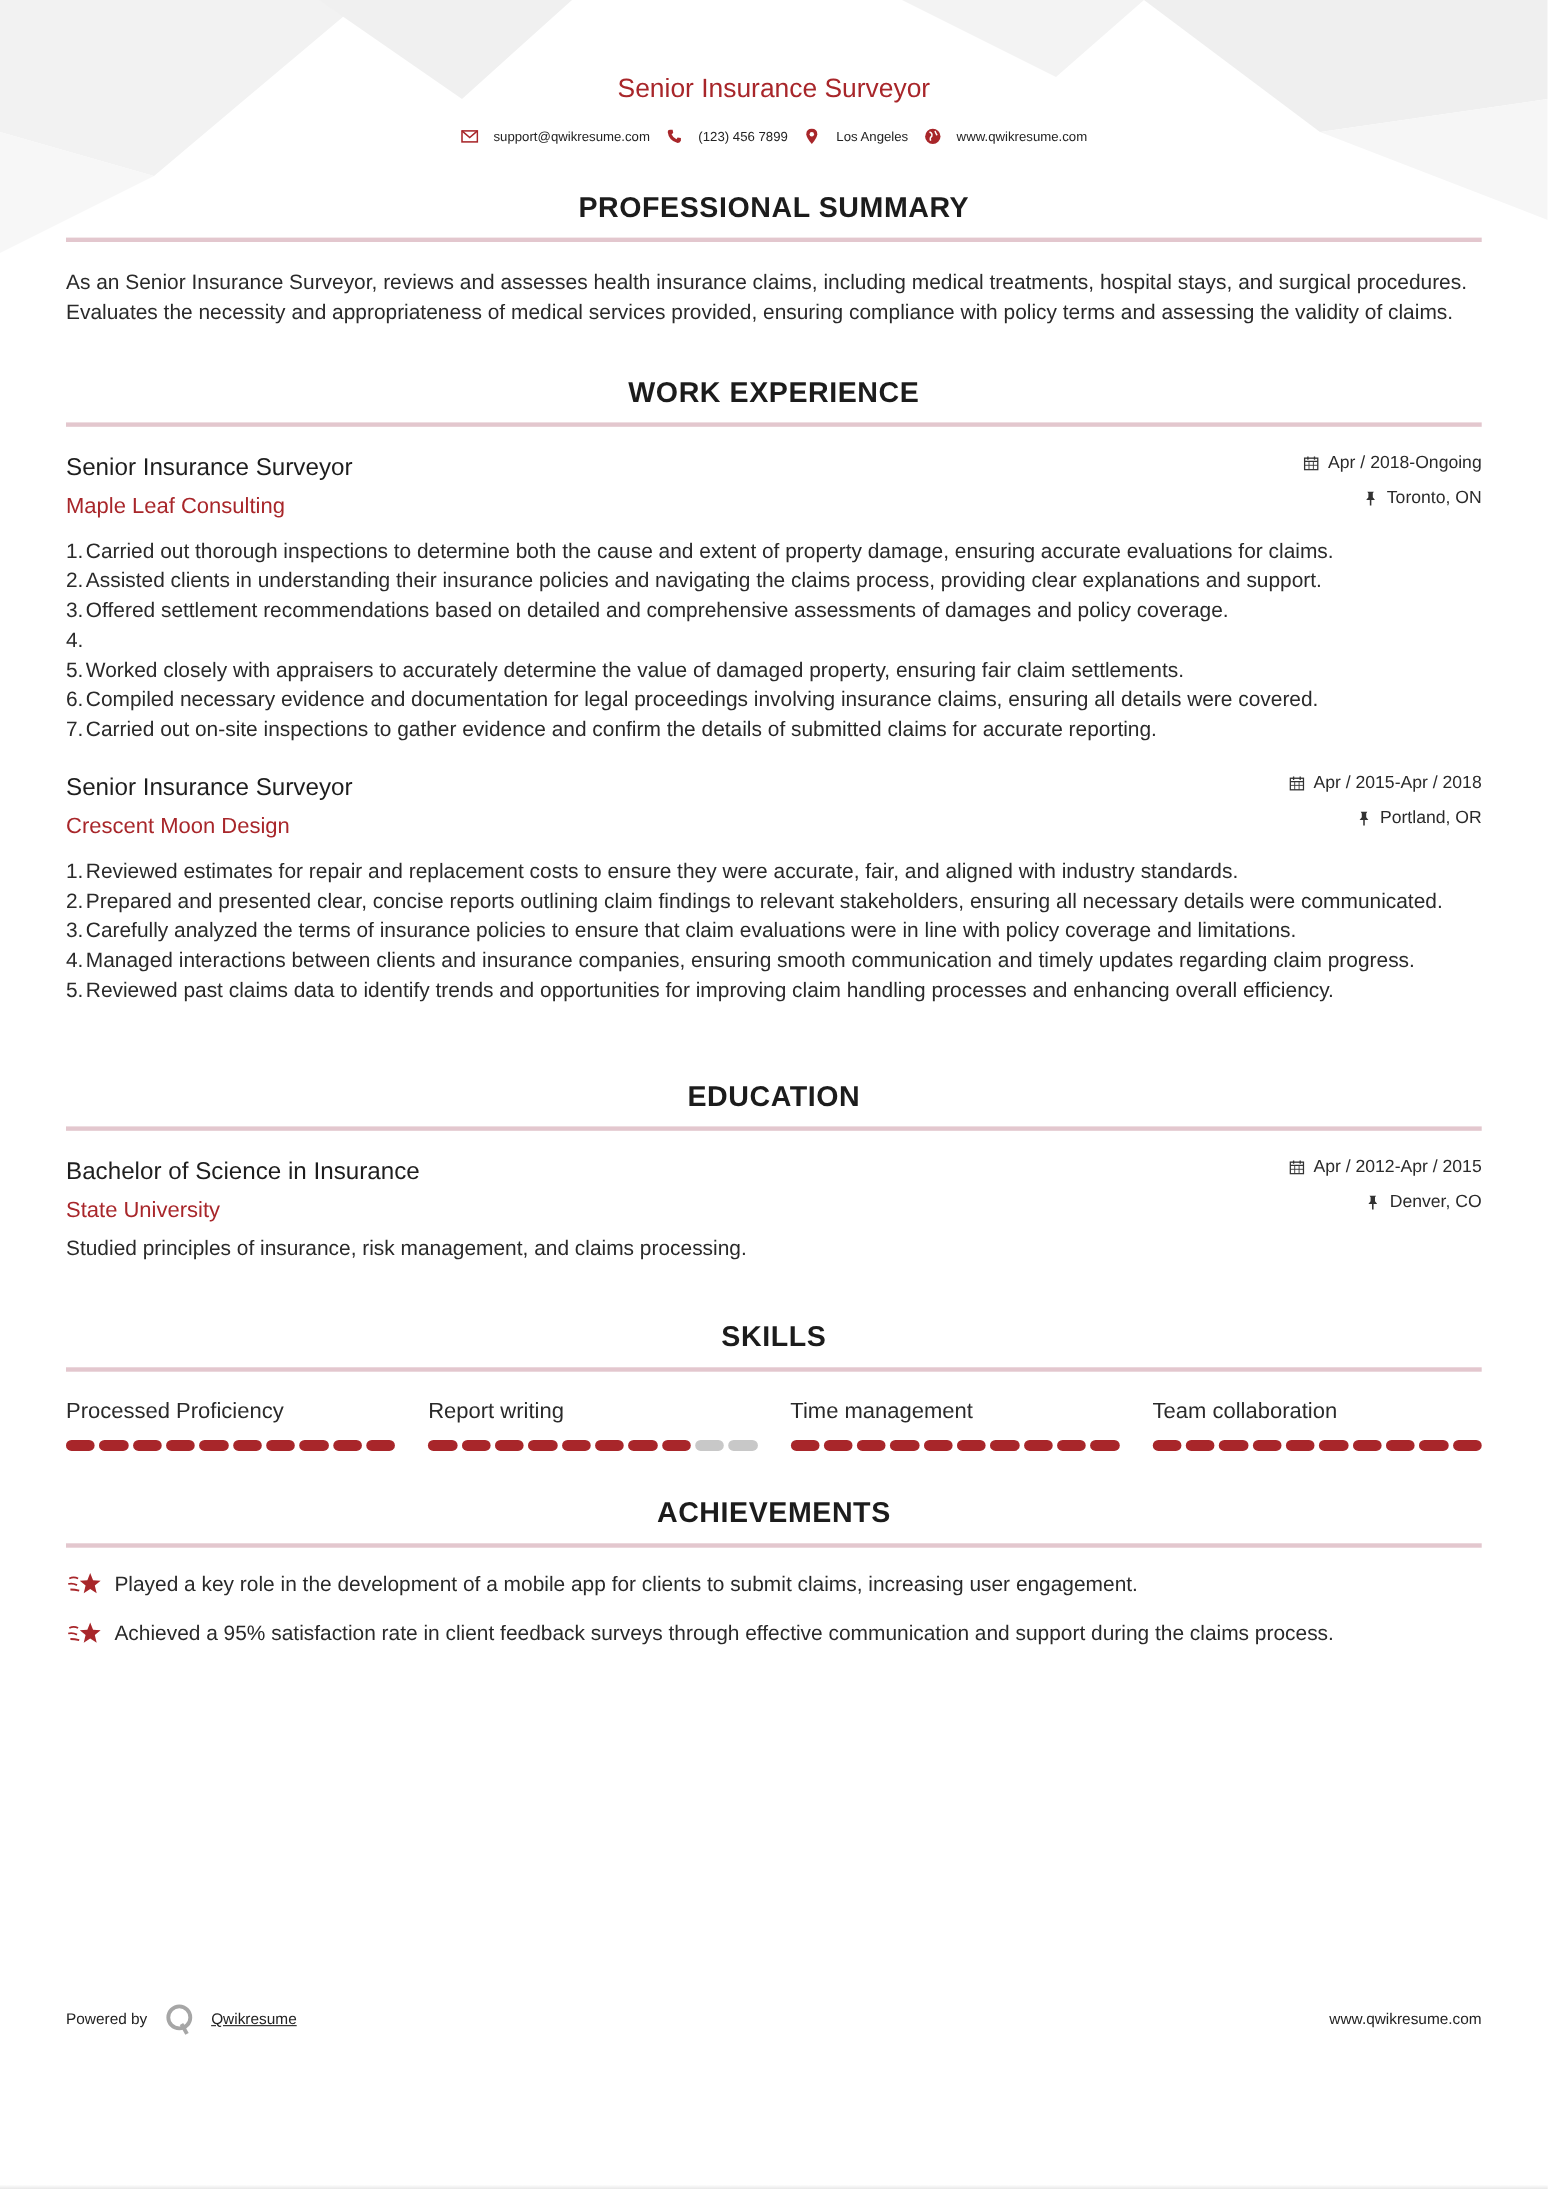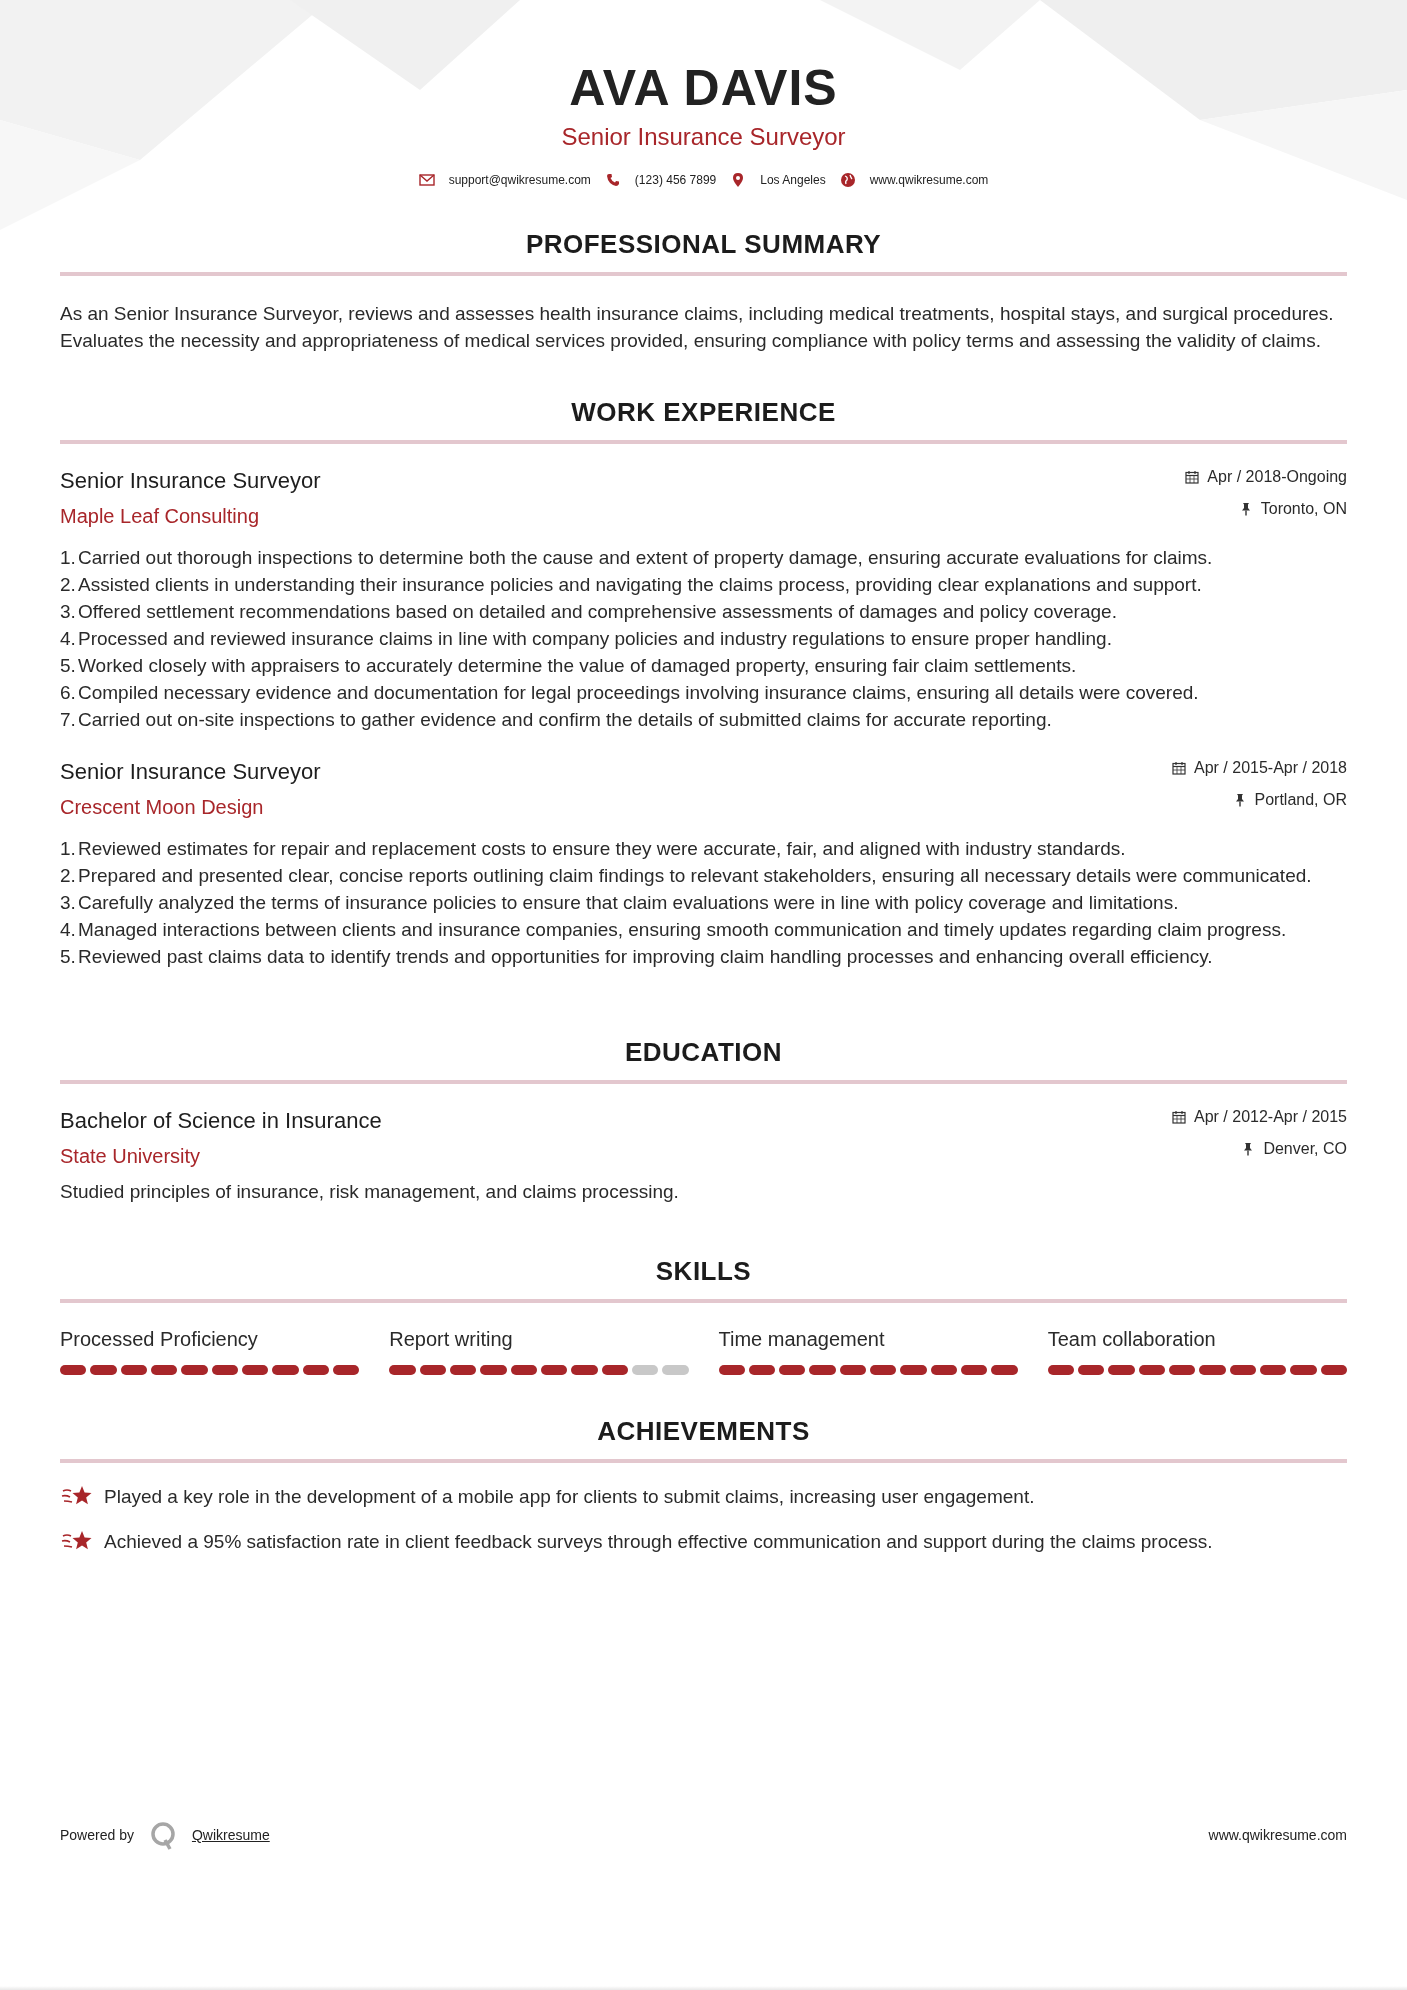--- a/index.html
+++ b/index.html
@@ -51,21 +51,20 @@
   <polygon points="0,0 330,0 140,160 0,120" fill="#f2f2f2"></polygon>
   <polygon points="0,120 140,160 0,230" fill="#f7f7f7"></polygon>
   <polygon points="290,0 520,0 420,90" fill="#f0f0f0"></polygon>
   <polygon points="820,0 1040,0 960,70" fill="#f3f3f3"></polygon>
   <polygon points="1040,0 1407,0 1407,90 1200,120" fill="#efefef"></polygon>
   <polygon points="1200,120 1407,90 1407,200" fill="#f6f6f6"></polygon>
 </svg>
 
 <div class="page">
   <div class="header">
-    <div class="name">AVA DAVIS</div>
     <div class="title">Senior Insurance Surveyor</div>
     <div class="contacts">
       <div class="contact-item">
         <svg viewBox="0 0 16 16">
             <rect x="1" y="3" width="14" height="10" fill="none" stroke="#a8262a" stroke-width="1.4"></rect>
             <polyline points="1,3 8,9 15,3" fill="none" stroke="#a8262a" stroke-width="1.4"></polyline>
           </svg>
         <span>support@qwikresume.com</span>
       </div>
       <div class="contact-item">
@@ -138,21 +137,20 @@
         <li>
             <span class="num">2.</span>
             <span>Assisted clients in understanding their insurance policies and navigating the claims process, providing clear explanations and support.</span>
           </li>
         <li>
             <span class="num">3.</span>
             <span>Offered settlement recommendations based on detailed and comprehensive assessments of damages and policy coverage.</span>
           </li>
         <li>
             <span class="num">4.</span>
-            <span>Processed and reviewed insurance claims in line with company policies and industry regulations to ensure proper handling.</span>
           </li>
         <li>
             <span class="num">5.</span>
             <span>Worked closely with appraisers to accurately determine the value of damaged property, ensuring fair claim settlements.</span>
           </li>
         <li>
             <span class="num">6.</span>
             <span>Compiled necessary evidence and documentation for legal proceedings involving insurance claims, ensuring all details were covered.</span>
           </li>
         <li>

